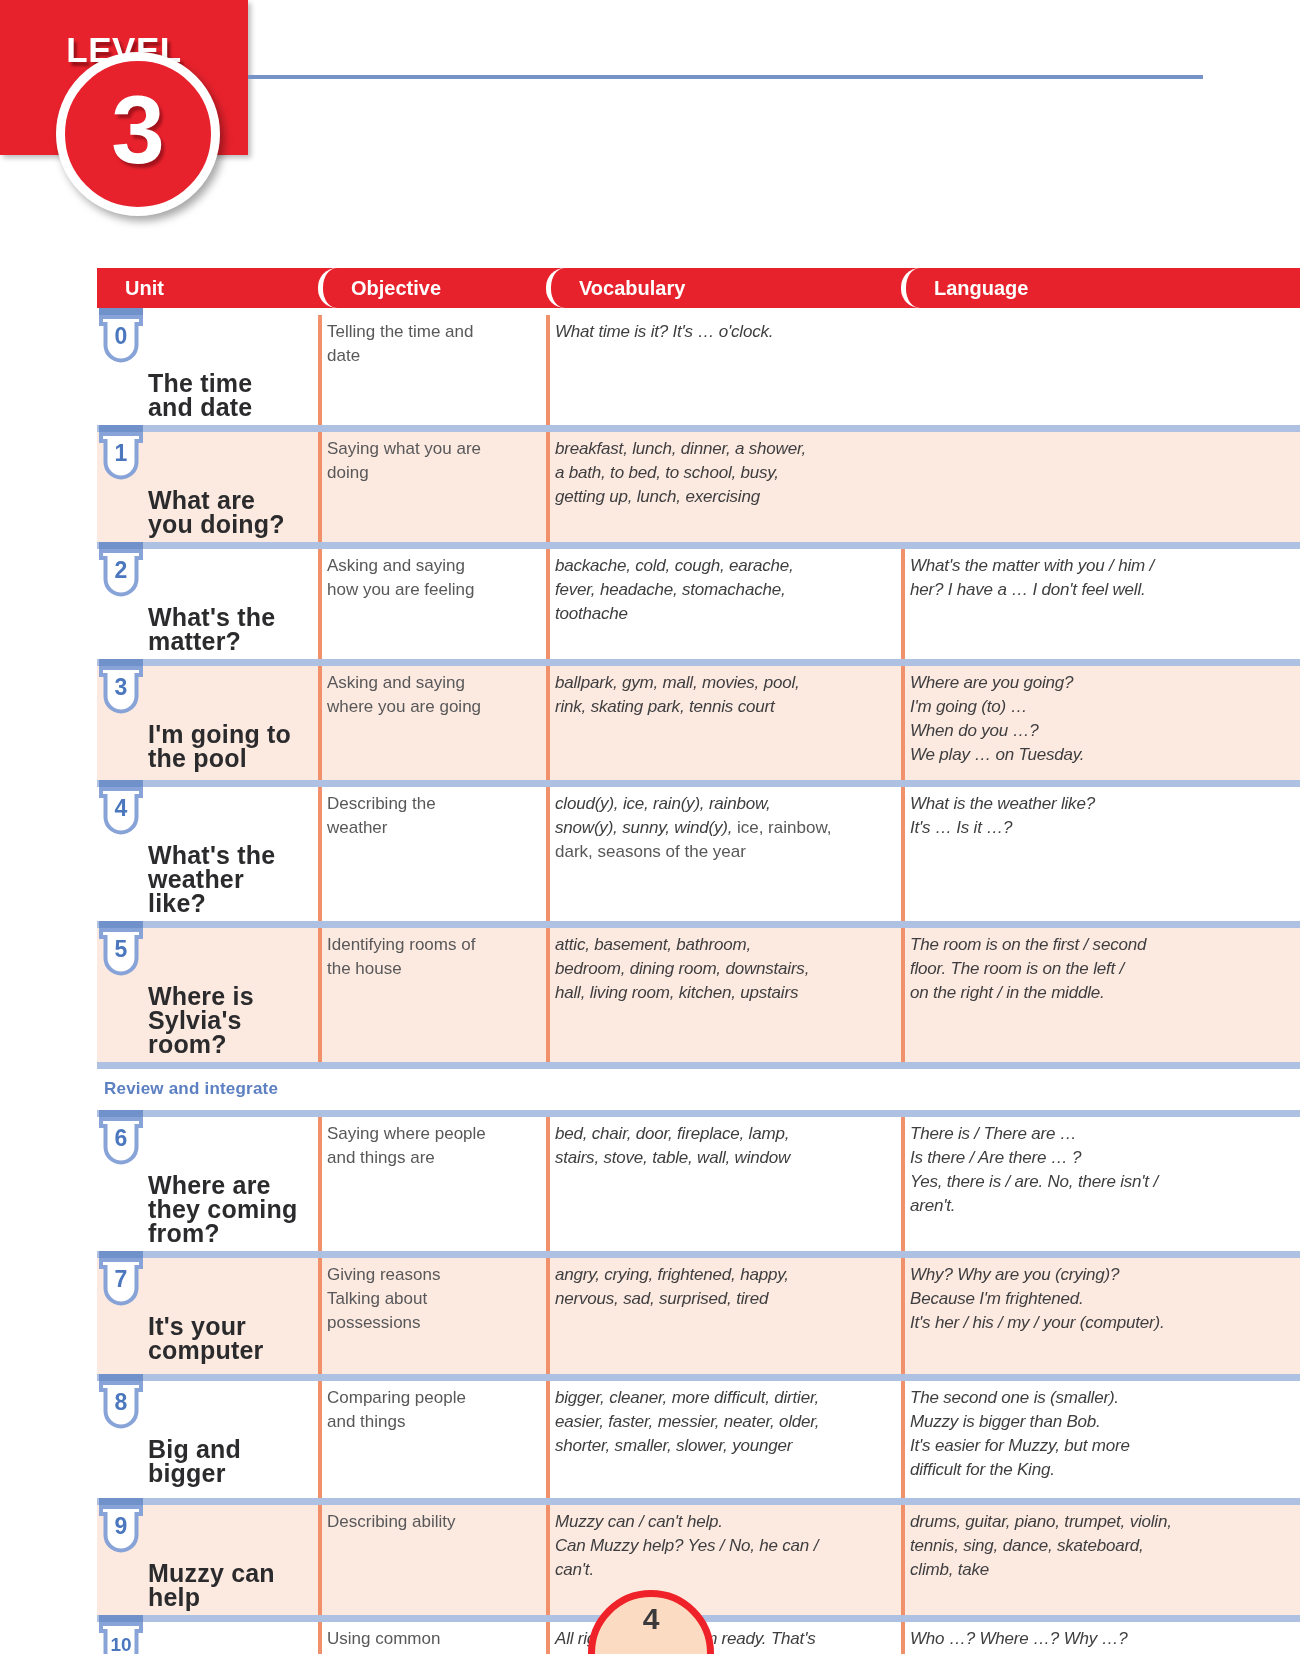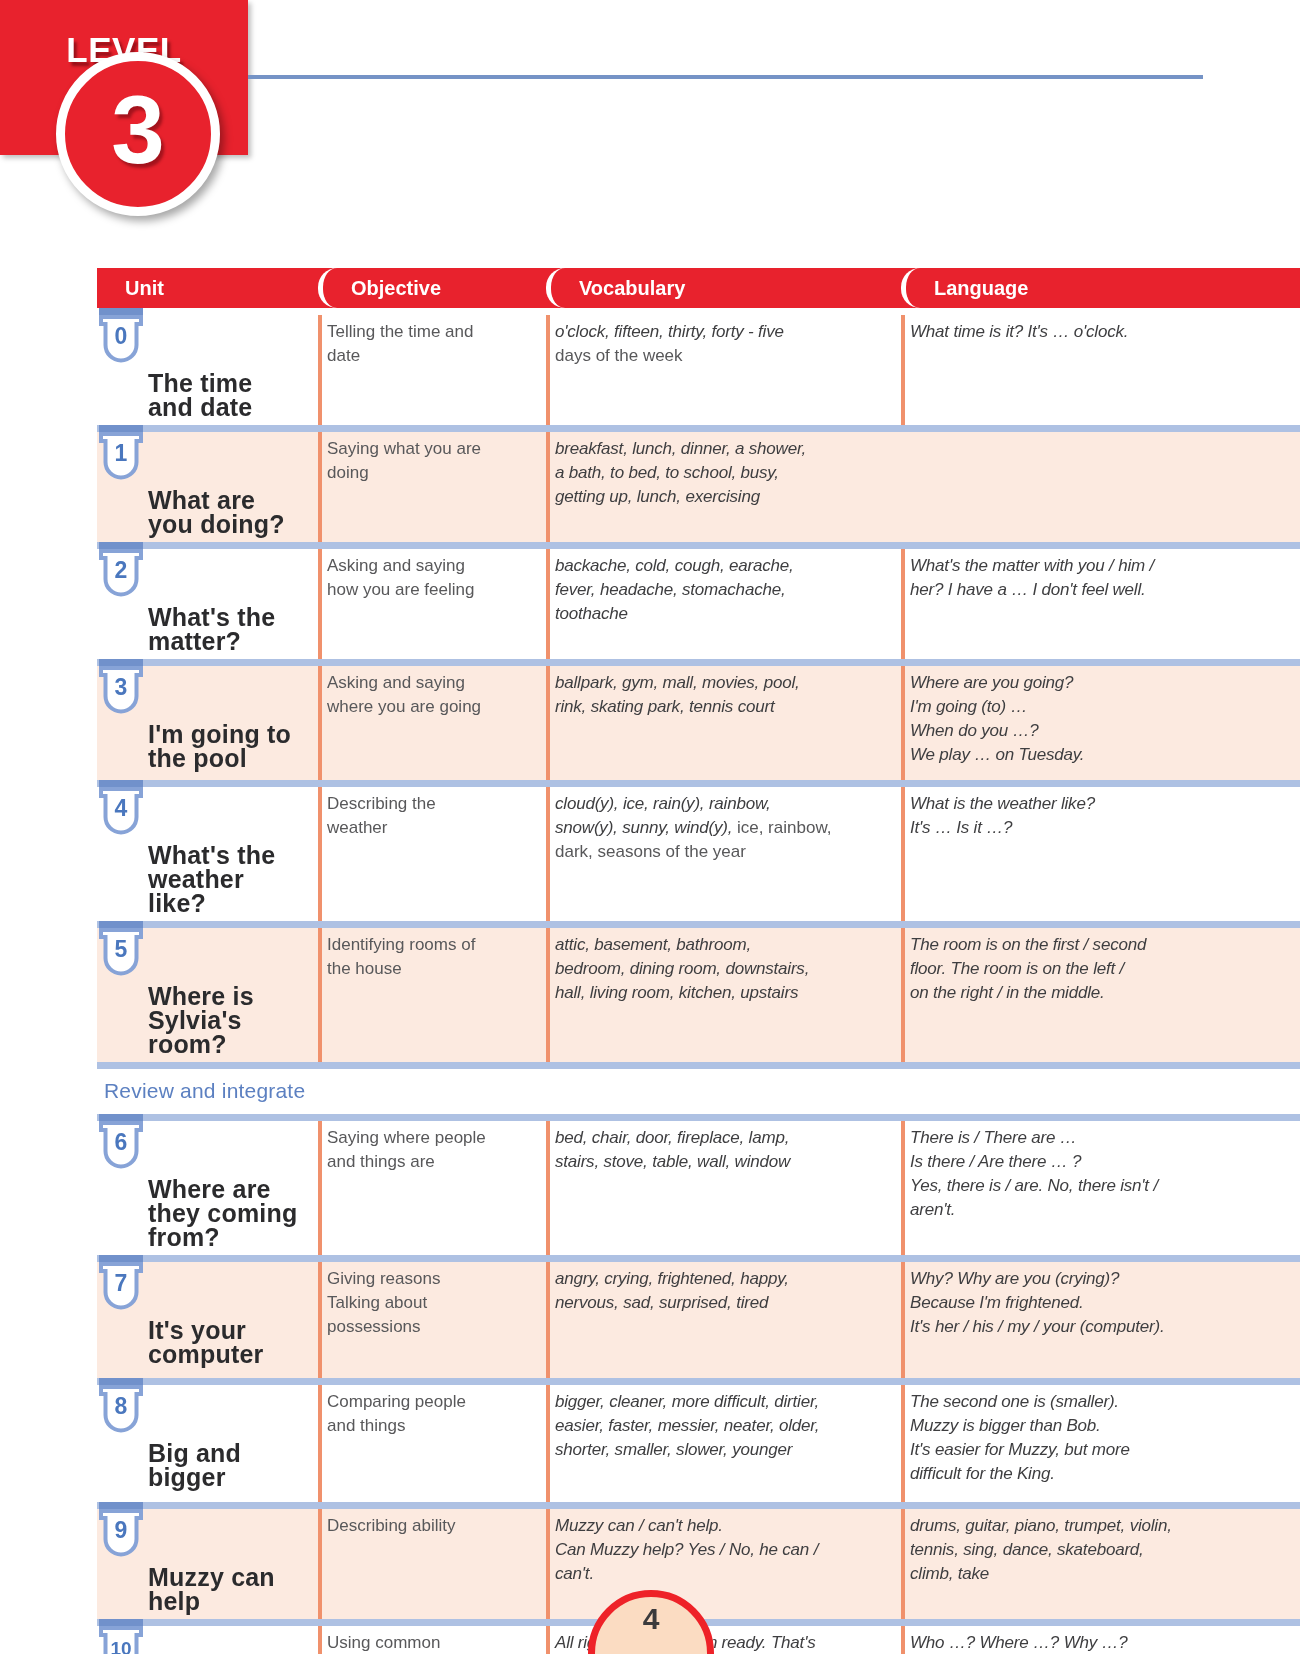--- a/index.html
+++ b/index.html
@@ -75,21 +75,21 @@
   }
   .cell-objective { color:#58585a; }
   .cell .it { font-style:italic; color:#3e3e40; letter-spacing:-0.2px; }
   .cell .rg { font-style:normal; color:#58585a; }
   .cell-vocabulary, .cell-language { color:#3e3e40; }
 
   
   .band { background:#ffffff; }
   .band-bar { height:7px; background:#aec1e3; }
   .band-label {
-    font-weight:normal; color:#5c80c1; font-size:21px;
+    font-weight:bold; color:#5c80c1; font-size:17px;
     padding:10px 0 11px 7px; letter-spacing:0.2px;
   }
 
   
   .page-circle {
     position:absolute; left:588px; top:1590px; width:126px; height:126px;
     background:#fbdcc2; border:7px solid #ee2228; border-radius:50%;
     text-align:center;
   }
   .page-num {
@@ -126,22 +126,20 @@
       <div class="cell cell-unit">
         <svg class="unit-badge" width="44" height="50" viewBox="0 0 44 50">
           <path d="M2,2 H42 V9 H37.5 V30 A15.5,15.5 0 0 1 6.5,30 V9 H2 Z" fill="#ffffff" stroke="#87a3d7" stroke-width="4" stroke-linejoin="miter"></path>
           <text class="badge-num" x="22" y="29" text-anchor="middle" font-size="23">0</text>
         </svg>
         <span class="unit-title">The time
 and date</span>
       </div>
       <div class="cell cell-objective"><span class="rg">Telling the time and
 date</span></div>
-      <div class="cell cell-vocabulary"><span class="it">o'clock, fifteen, thirty, forty - five</span><span class="rg">
-days of the week</span></div>
       <div class="cell cell-language"><span class="it">What time is it? It's … o'clock.</span></div>
     </div>
   </div>
 
   <div class="row shade" style="min-height: 92px;">
     <div class="rowsep"></div>
     <span class="hanger"></span>
     <div class="cells">
       <div class="cell cell-unit">
         <svg class="unit-badge" width="44" height="50" viewBox="0 0 44 50">

